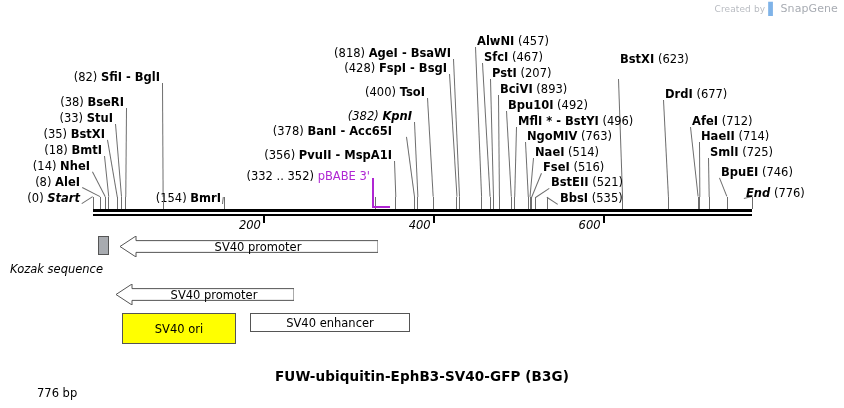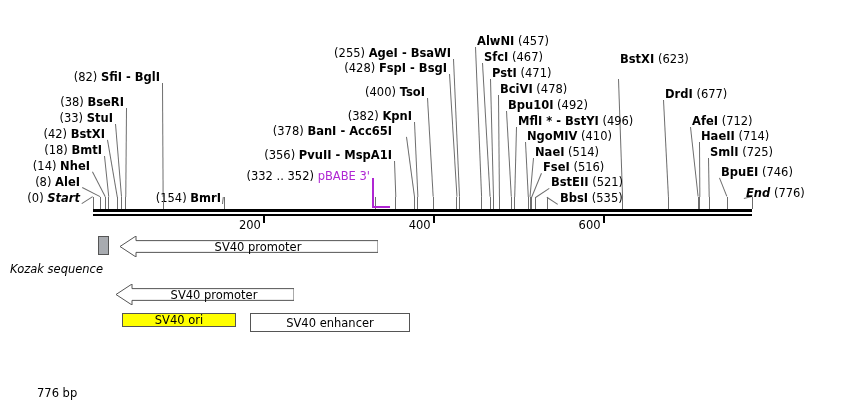--- a/index.html
+++ b/index.html
@@ -45,21 +45,21 @@
 
   
   #backbone{position:absolute;left:93px;top:209px;width:659px;height:3px;background:#000;}
   #backbone2{position:absolute;left:93px;top:214px;width:659px;height:2px;background:#000;}
   .site-tick{position:absolute;width:1px;background:#6e6e6e;}
 
   
   .ruler-tick{position:absolute;width:2px;height:7px;background:#000;top:216px;}
   .ruler-num{
     position:absolute;font-size:11.5px;color:#000;top:218px;
-    transform:translateX(-100%);padding-right:2px;white-space:nowrap;
+    transform:translateX(-100%);padding-right:2px;white-space:nowrap;font-style:italic;
   }
 
   
   #primer-bracket{position:absolute;}
   #primer-bracket .v{position:absolute;left:0;top:0;width:2px;height:30px;background:#b026d3;}
   #primer-bracket .h{position:absolute;left:0;bottom:0;height:2px;background:#b026d3;}
 
   
   .feat-box{
     position:absolute;box-sizing:border-box;
@@ -93,20 +93,25 @@
   #plasmid-length{
     position:absolute;width:100%;text-align:left;
     font-size:11.5px;color:#000;top:386px;padding-left:37px;
   }
 </style>
 </head>
 <body>
 
 <div class="map">
 
+  <div id="watermark">
+    <span>Created by</span>
+    <span class="sg-mark">▌</span>
+    <span class="sg-name">SnapGene</span>
+  </div>
 
   <div id="layer-leaders">
       <div class="leader" style="left: 162px; top: 83px; height: 114.002px; transform: rotate(-0.319947deg);"></div>
       <div class="leader" style="left: 126px; top: 108px; height: 89.003px; transform: rotate(0.469545deg);"></div>
       <div class="leader" style="left: 115px; top: 124px; height: 73.2482px; transform: rotate(-4.71777deg);"></div>
       <div class="leader" style="left: 107px; top: 140px; height: 57.8327px; transform: rotate(-9.73434deg);"></div>
       <div class="leader" style="left: 104px; top: 156px; height: 41.2234px; transform: rotate(-5.96794deg);"></div>
       <div class="leader" style="left: 92px; top: 172px; height: 28.127px; transform: rotate(-27.2741deg);"></div>
       <div class="leader" style="left: 82px; top: 188px; height: 19.9404px; transform: rotate(-63.17deg);"></div>
       <div class="leader" style="left: 82px; top: 204px; height: 13.0384px; transform: rotate(-122.471deg);"></div>
@@ -133,40 +138,40 @@
       <div class="leader" style="left: 690px; top: 127px; height: 70.4167px; transform: rotate(-6.23644deg);"></div>
       <div class="leader" style="left: 699px; top: 142px; height: 55.0011px; transform: rotate(-0.362457deg);"></div>
       <div class="leader" style="left: 708px; top: 158px; height: 39.0061px; transform: rotate(-1.01276deg);"></div>
       <div class="leader" style="left: 719px; top: 178px; height: 20.4352px; transform: rotate(-21.6015deg);"></div>
       <div class="leader" style="left: 744px; top: 199px; height: 8.24621px; transform: rotate(-104.036deg);"></div>
     </div>
   <div id="layer-labels">
       <div class="lbl right" style="left: 160px; top: 71px;"><span class="pos">(82) </span><span class="enz">SfiI  -  BglI</span></div>
       <div class="lbl right" style="left: 124px; top: 96px;"><span class="pos">(38) </span><span class="enz">BseRI</span></div>
       <div class="lbl right" style="left: 113px; top: 112px;"><span class="pos">(33) </span><span class="enz">StuI</span></div>
-      <div class="lbl right" style="left: 105px; top: 128px;"><span class="pos">(42) </span><span class="enz">BstXI</span></div>
+      <div class="lbl right" style="left: 105px; top: 128px;"><span class="pos">(35) </span><span class="enz">BstXI</span></div>
       <div class="lbl right" style="left: 102px; top: 144px;"><span class="pos">(18) </span><span class="enz">BmtI</span></div>
       <div class="lbl right" style="left: 90px; top: 160px;"><span class="pos">(14) </span><span class="enz">NheI</span></div>
       <div class="lbl right" style="left: 80px; top: 176px;"><span class="pos">(8) </span><span class="enz">AleI</span></div>
       <div class="lbl right italic" style="left: 80px; top: 192px;"><span class="pos">(0) </span><span class="enz">Start</span></div>
       <div class="lbl right" style="left: 221px; top: 192px;"><span class="pos">(154) </span><span class="enz">BmrI</span></div>
-      <div class="lbl right" style="left: 451px; top: 47px;"><span class="pos">(255) </span><span class="enz">AgeI  -  BsaWI</span></div>
+      <div class="lbl right" style="left: 451px; top: 47px;"><span class="pos">(818) </span><span class="enz">AgeI  -  BsaWI</span></div>
       <div class="lbl right" style="left: 447px; top: 62px;"><span class="pos">(428) </span><span class="enz">FspI  -  BsgI</span></div>
       <div class="lbl right" style="left: 425px; top: 86px;"><span class="pos">(400) </span><span class="enz">TsoI</span></div>
-      <div class="lbl right" style="left: 412px; top: 110px;"><span class="pos">(382) </span><span class="enz">KpnI</span></div>
+      <div class="lbl right" style="left: 412px; top: 110px; font-style: italic;"><span class="pos">(382) </span><span class="enz">KpnI</span></div>
       <div class="lbl right" style="left: 392px; top: 125px;"><span class="pos">(378) </span><span class="enz">BanI  -  Acc65I</span></div>
       <div class="lbl right" style="left: 392px; top: 149px;"><span class="pos">(356) </span><span class="enz">PvuII  -  MspA1I</span></div>
       <div class="lbl right primer" style="left: 370px; top: 170px;"><span class="pos">(332 .. 352) </span><span class="enz">pBABE 3'</span></div>
       <div class="lbl" style="left: 477px; top: 35px;"><span class="enz">AlwNI</span><span class="pos">  (457)</span></div>
       <div class="lbl" style="left: 484px; top: 51px;"><span class="enz">SfcI</span><span class="pos">  (467)</span></div>
-      <div class="lbl" style="left: 492px; top: 67px;"><span class="enz">PstI</span><span class="pos">  (471)</span></div>
-      <div class="lbl" style="left: 500px; top: 83px;"><span class="enz">BciVI</span><span class="pos">  (478)</span></div>
+      <div class="lbl" style="left: 492px; top: 67px;"><span class="enz">PstI</span><span class="pos">  (207)</span></div>
+      <div class="lbl" style="left: 500px; top: 83px;"><span class="enz">BciVI</span><span class="pos">  (893)</span></div>
       <div class="lbl" style="left: 508px; top: 99px;"><span class="enz">Bpu10I</span><span class="pos">  (492)</span></div>
       <div class="lbl" style="left: 518px; top: 115px;"><span class="enz">MflI *  -  BstYI</span><span class="pos">  (496)</span></div>
-      <div class="lbl" style="left: 527px; top: 130px;"><span class="enz">NgoMIV</span><span class="pos">  (410)</span></div>
+      <div class="lbl" style="left: 527px; top: 130px;"><span class="enz">NgoMIV</span><span class="pos">  (763)</span></div>
       <div class="lbl" style="left: 535px; top: 146px;"><span class="enz">NaeI</span><span class="pos">  (514)</span></div>
       <div class="lbl" style="left: 543px; top: 161px;"><span class="enz">FseI</span><span class="pos">  (516)</span></div>
       <div class="lbl" style="left: 551px; top: 176px;"><span class="enz">BstEII</span><span class="pos">  (521)</span></div>
       <div class="lbl" style="left: 560px; top: 192px;"><span class="enz">BbsI</span><span class="pos">  (535)</span></div>
       <div class="lbl" style="left: 620px; top: 53px;"><span class="enz">BstXI</span><span class="pos">  (623)</span></div>
       <div class="lbl" style="left: 665px; top: 88px; text-align: right;"><span class="enz">DrdI</span><span class="pos">  (677)</span></div>
       <div class="lbl" style="left: 692px; top: 115px;"><span class="enz">AfeI</span><span class="pos">  (712)</span></div>
       <div class="lbl" style="left: 701px; top: 130px;"><span class="enz">HaeII</span><span class="pos">  (714)</span></div>
       <div class="lbl" style="left: 710px; top: 146px;"><span class="enz">SmlI</span><span class="pos">  (725)</span></div>
       <div class="lbl" style="left: 721px; top: 166px;"><span class="enz">BpuEI</span><span class="pos">  (746)</span></div>
@@ -234,23 +239,24 @@
           <polygon points="0,10.5 16,0 16,4.62 258,4.62 258,16.38 16,16.38 16,21" fill="#ffffff" stroke="#555555" stroke-width="1"></polygon>
         </svg>
         <div class="alabel">SV40 promoter</div>
       </div>
       <div class="feat-arrow" style="left: 116px; top: 284px; width: 178px; height: 21px;">
         <svg width="178" height="21">
           <polygon points="0,10.5 16,0 16,4.62 178,4.62 178,16.38 16,16.38 16,21" fill="#ffffff" stroke="#555555" stroke-width="1"></polygon>
         </svg>
         <div class="alabel">SV40 promoter</div>
       </div>
-      <div class="feat-box yellow" style="left: 122px; top: 313px; width: 114px; height: 14px;">
+      <div class="feat-box yellow" style="left: 122px; top: 313px; width: 114px; height: 31px;">
         <span>SV40 ori</span>
       </div>
       <div class="feat-box" style="left: 250px; top: 313px; width: 160px; height: 19px;">
         <span>SV40 enhancer</span>
       </div>
     </div>
 
+  <div id="plasmid-title">FUW-ubiquitin-EphB3-SV40-GFP (B3G)</div>
   <div id="plasmid-length">776 bp</div>
 
 </div>
 
 </body></html>

